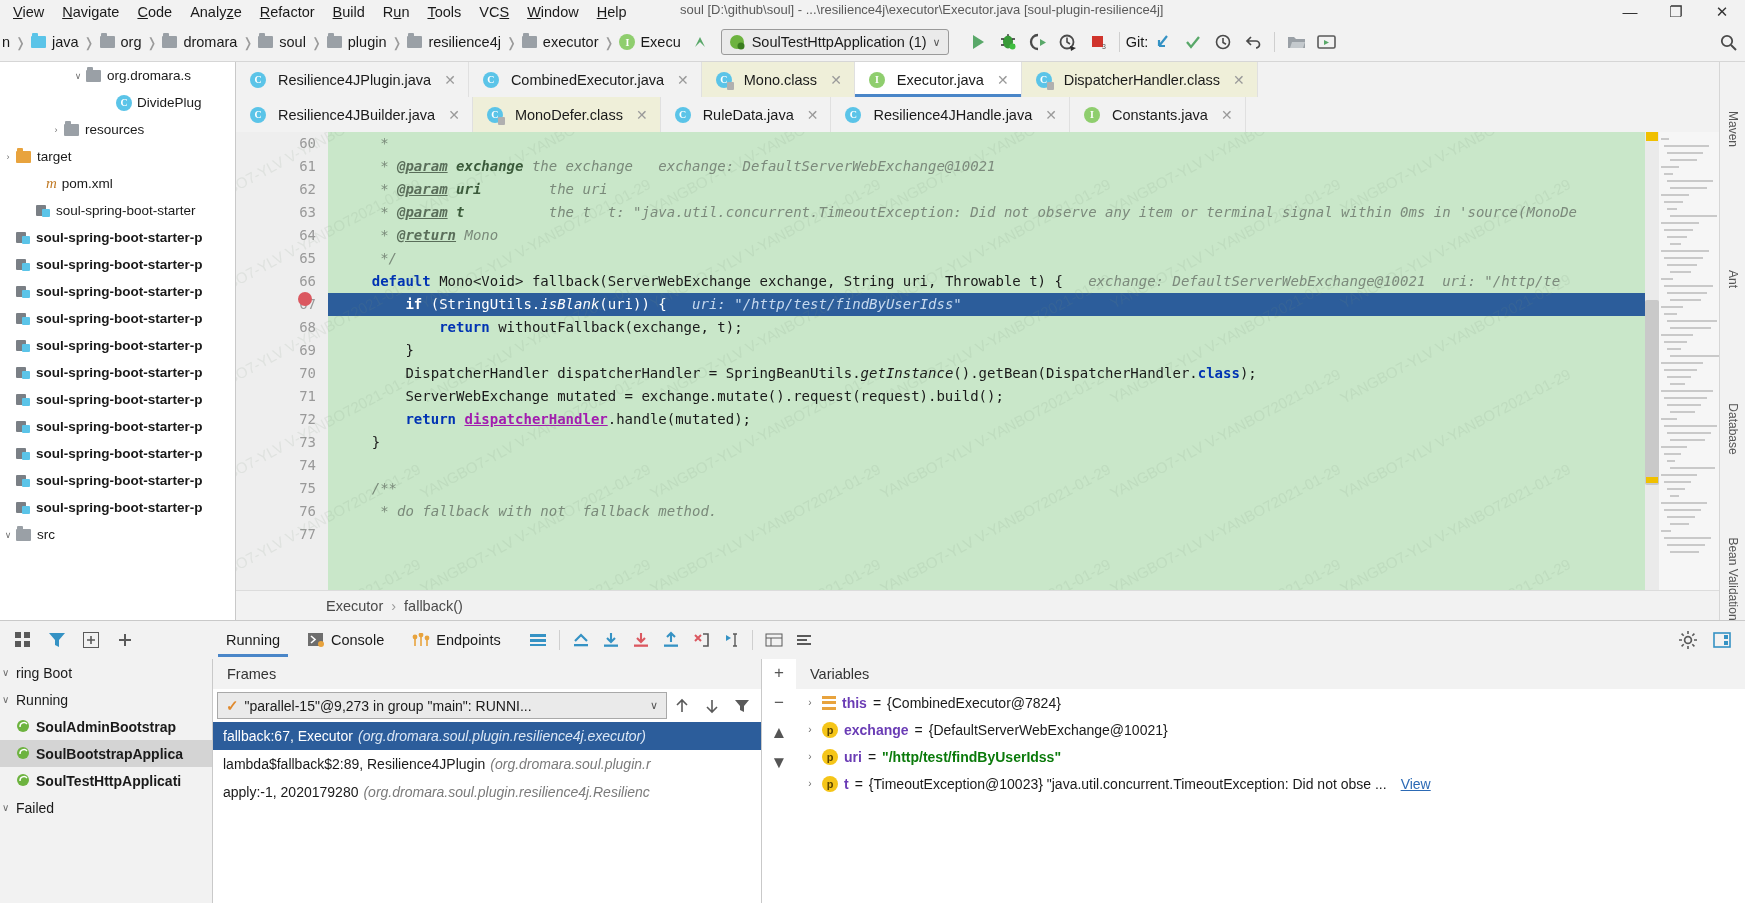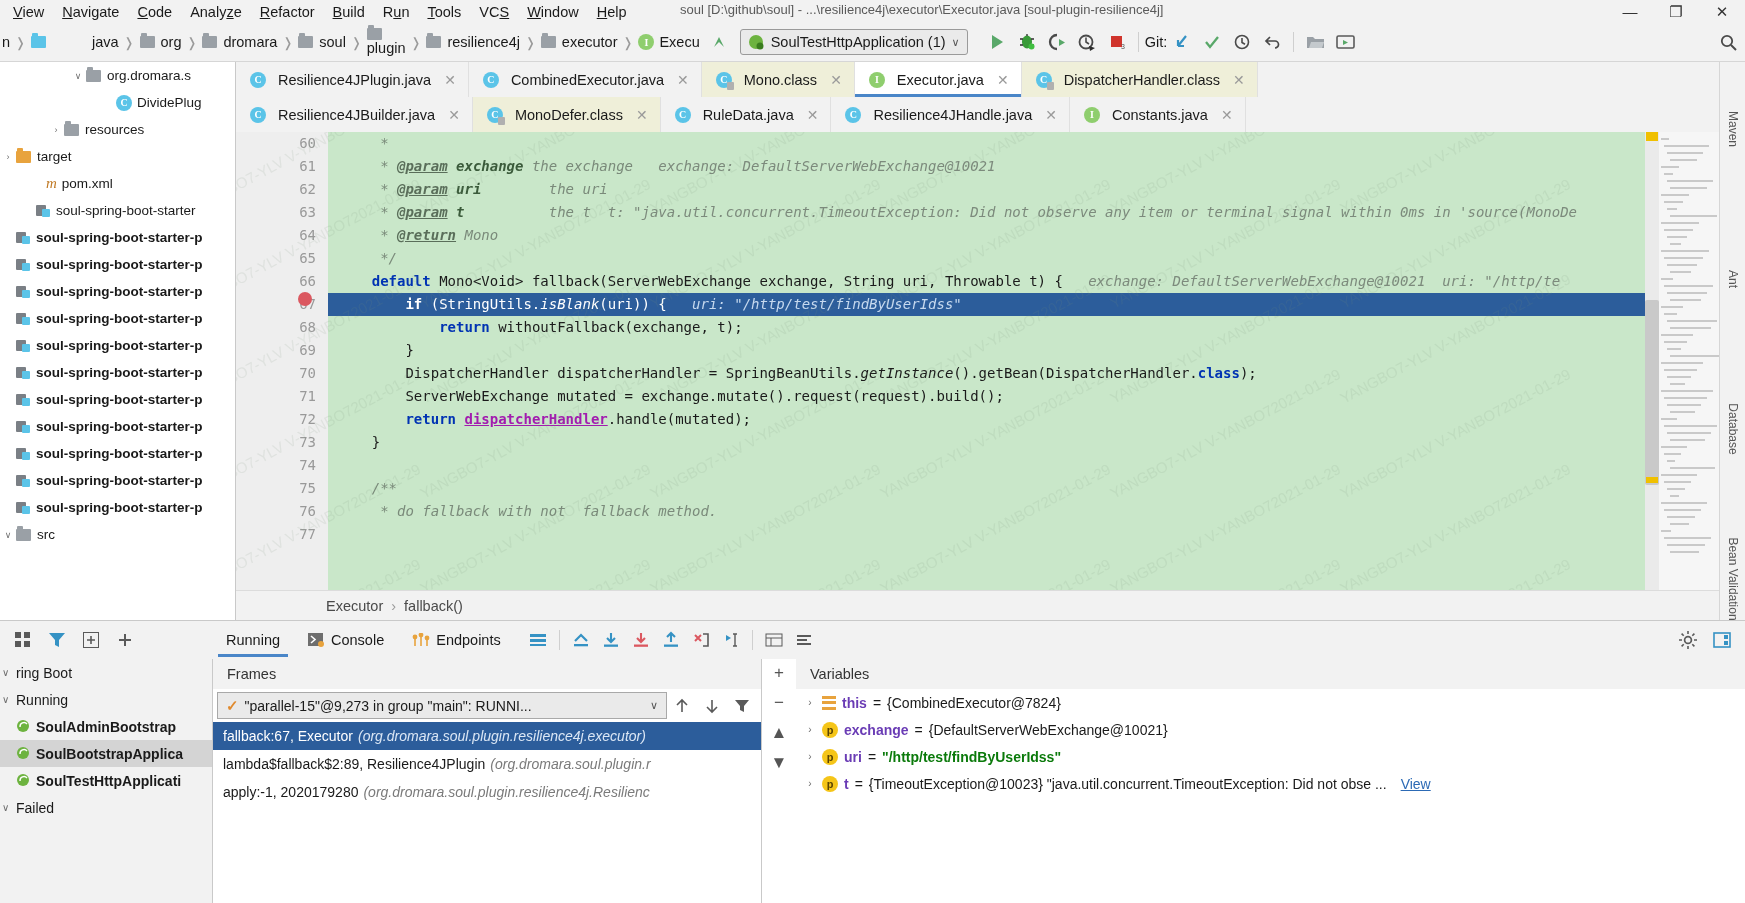--- a/index.html
+++ b/index.html
@@ -186,41 +186,41 @@
     <span>✕</span>
   </div>
 </div>
 
 <div class="navbar">
   <div class="crumb" id="crumbs">
       <span style="display:flex;align-items:center;">
         <span>n</span>
       </span>
       <span class="sep">❭</span>
-      <span style="display:flex;align-items:center;gap:40px;">
+      <span style="display:flex;align-items:center;">
         <span class="folder fd-blue"></span>
         <span>java</span>
       </span>
       <span class="sep">❭</span>
       <span style="display:flex;align-items:center;">
         <span class="folder fd-gray"></span>
         <span>org</span>
       </span>
       <span class="sep">❭</span>
       <span style="display:flex;align-items:center;">
         <span class="folder fd-gray"></span>
         <span>dromara</span>
       </span>
       <span class="sep">❭</span>
       <span style="display:flex;align-items:center;">
         <span class="folder fd-gray"></span>
         <span>soul</span>
       </span>
       <span class="sep">❭</span>
-      <span style="display:flex;flex-direction:column;">
+      <span style="display:flex;align-items:center;">
         <span class="folder fd-gray"></span>
         <span>plugin</span>
       </span>
       <span class="sep">❭</span>
       <span style="display:flex;align-items:center;">
         <span class="folder fd-gray"></span>
         <span>resilience4j</span>
       </span>
       <span class="sep">❭</span>
       <span style="display:flex;align-items:center;">

